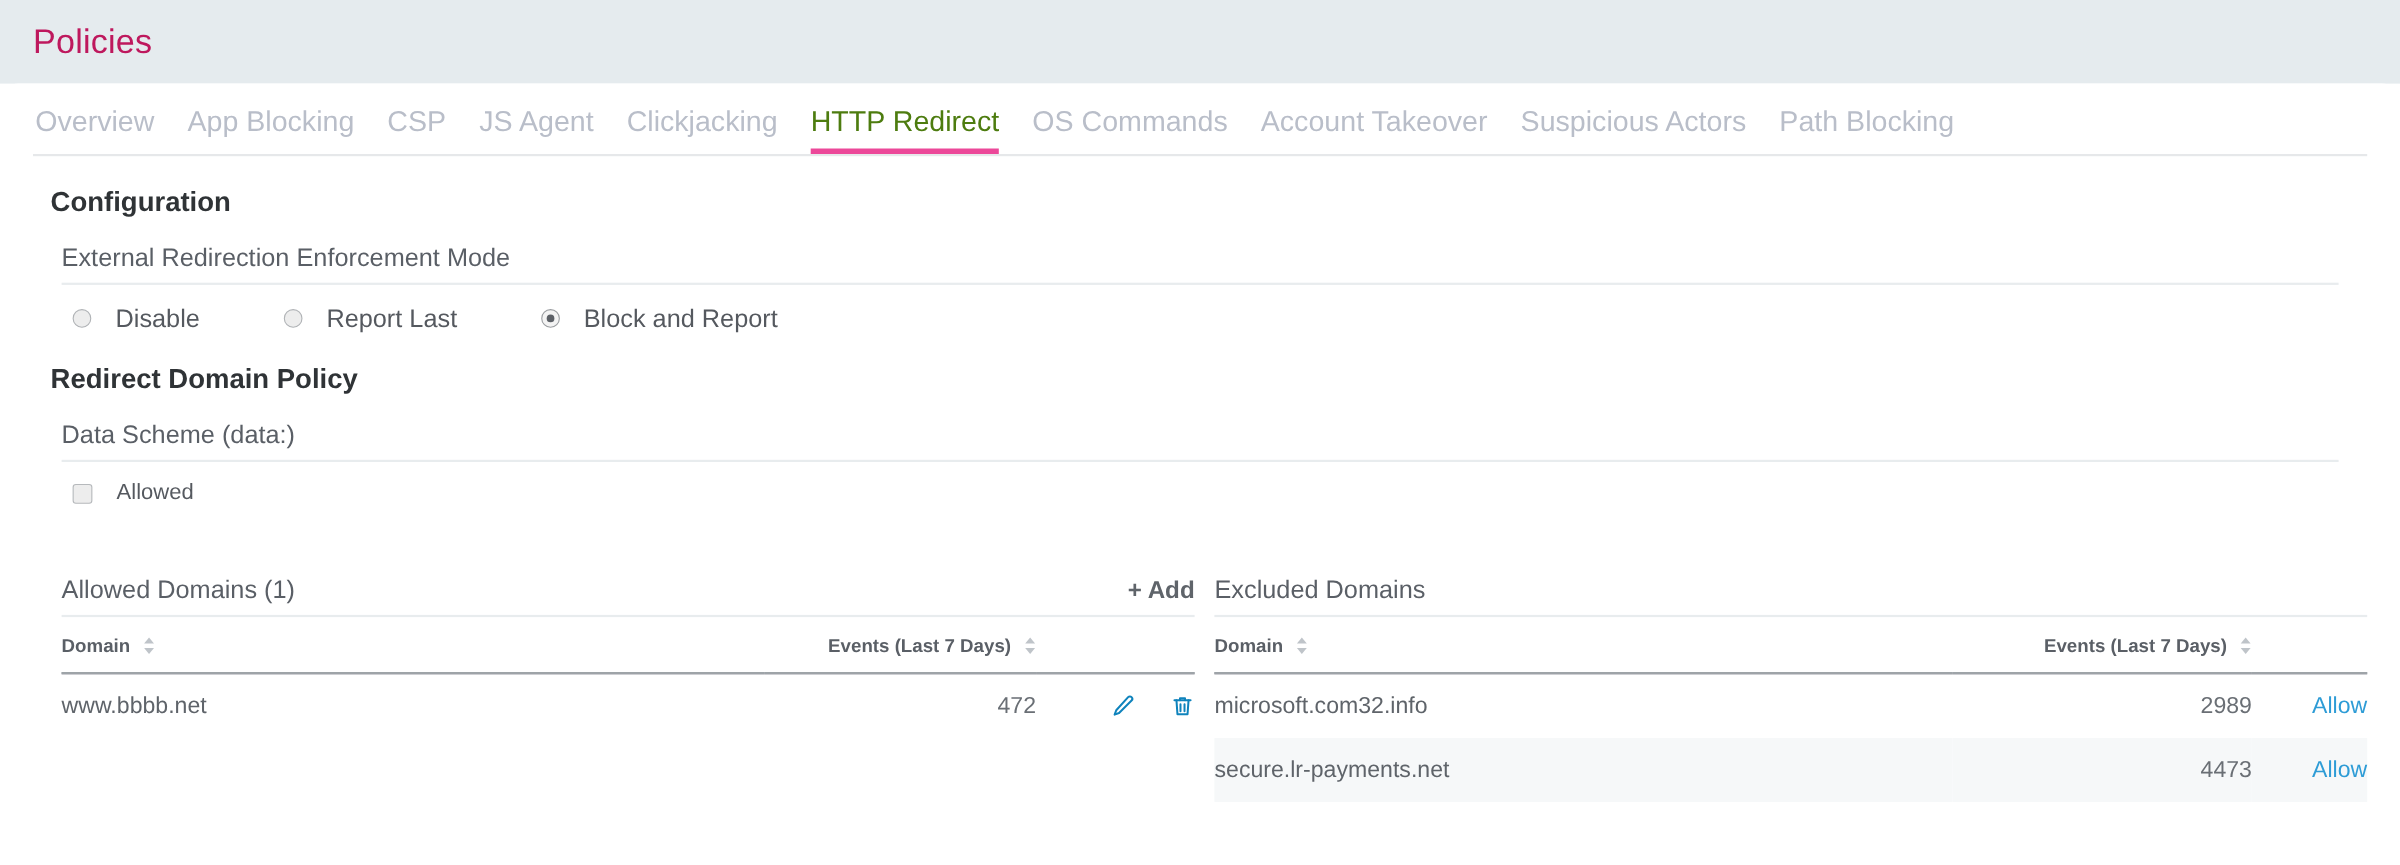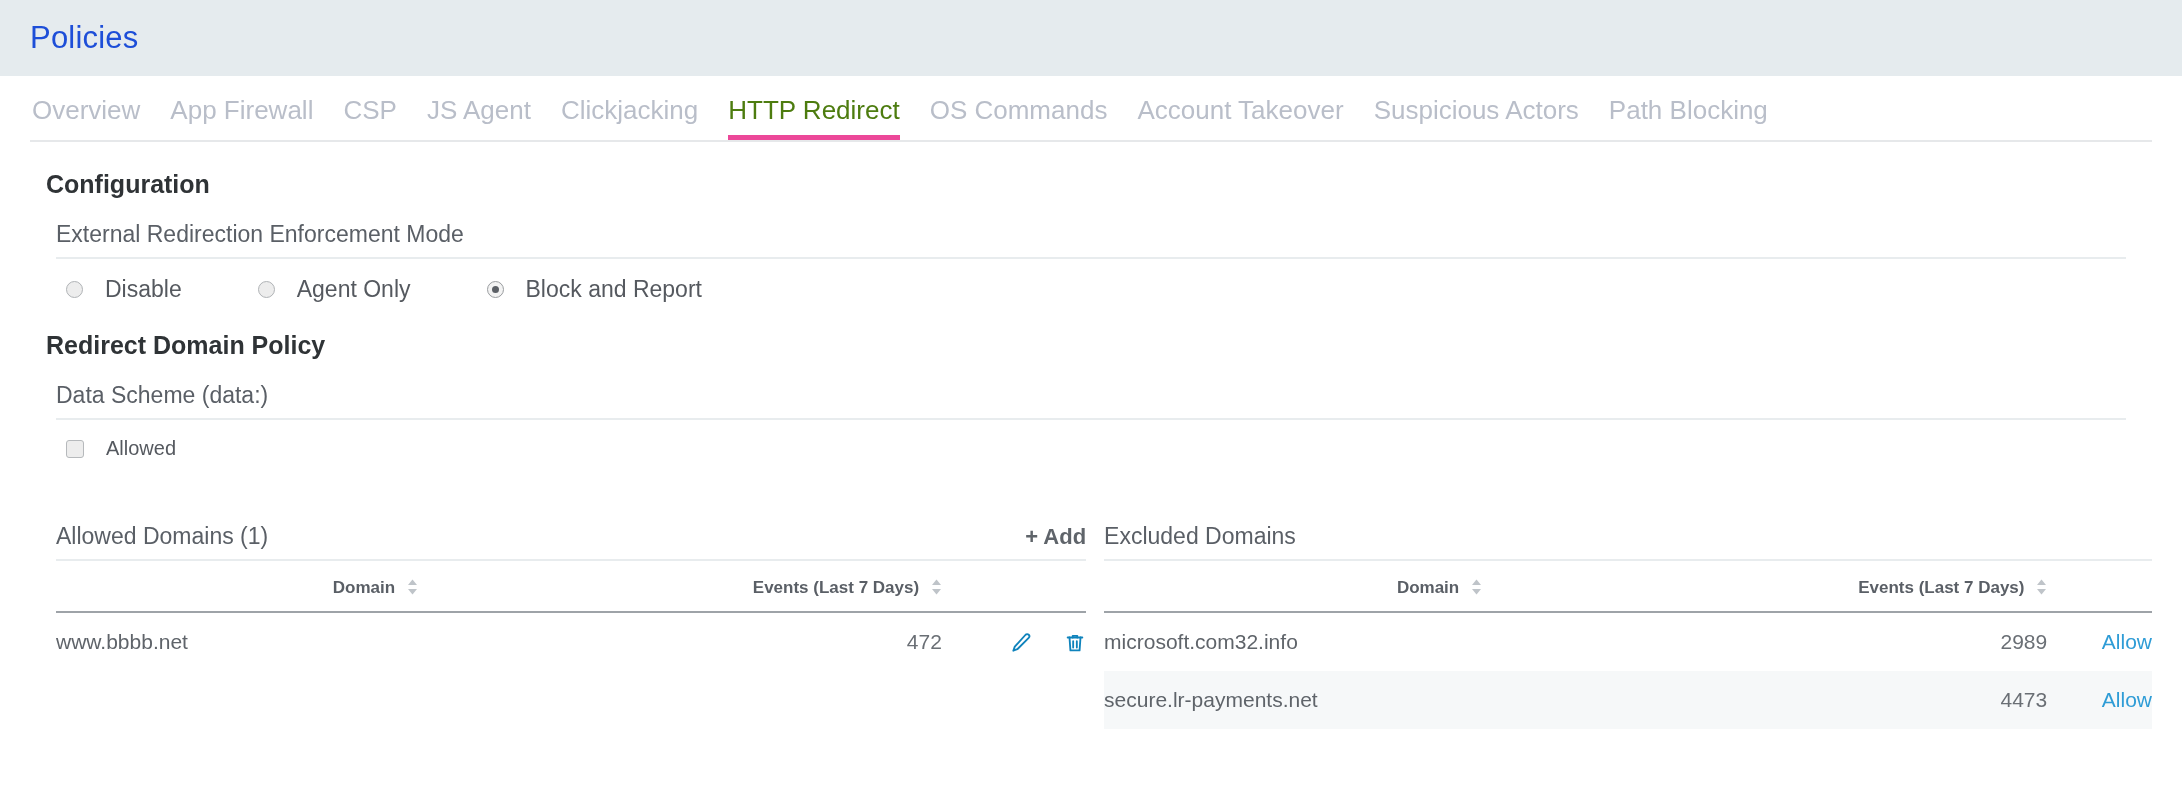--- a/index.html
+++ b/index.html
@@ -20,21 +20,21 @@
     background: #e5ebee;
     height: 76px;
     display: flex;
     align-items: center;
     padding-left: 30px;
     box-sizing: border-box;
   }
   .page-title {
     font-size: 31px;
     font-weight: 400;
-    color: #1d4ed8;
+    color: #be185d;
     letter-spacing: 0.2px;
   }
 
   
   .tabbar {
     display: flex;
     align-items: flex-end;
     padding: 0 32px;
     height: 64px;
     box-sizing: border-box;
@@ -187,21 +187,21 @@
     width: 100%;
     border-collapse: collapse;
     table-layout: fixed;
   }
   table.dom-table th {
     font-size: 17px;
     font-weight: 700;
     color: #5a5f66;
     padding: 16px 0 13px 0;
     border-bottom: 2px solid #9ea3a8;
-    text-align: center;
+    text-align: left;
     white-space: nowrap;
   }
   table.dom-table th.num { text-align: right; }
   table.dom-table th.act { text-align: right; }
 
   .sorter {
     display: inline-block;
     margin-left: 7px;
     position: relative;
     top: 2px;
@@ -239,21 +239,21 @@
 </style>
 </head>
 <body>
 
 <div class="page-header">
   <div class="page-title">Policies</div>
 </div>
 
 <div class="tabbar">
   <div class="tab">Overview</div>
-  <div class="tab">App Firewall</div>
+  <div class="tab">App Blocking</div>
   <div class="tab">CSP</div>
   <div class="tab">JS Agent</div>
   <div class="tab">Clickjacking</div>
   <div class="tab active">HTTP Redirect</div>
   <div class="tab">OS Commands</div>
   <div class="tab">Account Takeover</div>
   <div class="tab">Suspicious Actors</div>
   <div class="tab">Path Blocking</div>
 </div>
 <div class="tabbar-rule"></div>
@@ -266,21 +266,21 @@
     <div class="field-label">External Redirection Enforcement Mode</div>
     <div class="field-rule"></div>
 
     <div class="radio-row">
       <div class="radio-item">
         <span class="radio-mark"></span>
         <span class="radio-label">Disable</span>
       </div>
       <div class="radio-item">
         <span class="radio-mark"></span>
-        <span class="radio-label">Agent Only</span>
+        <span class="radio-label">Report Last</span>
       </div>
       <div class="radio-item">
         <span class="radio-mark checked"></span>
         <span class="radio-label">Block and Report</span>
       </div>
     </div>
   </div>
 
   <div class="section-title">Redirect Domain Policy</div>
 

